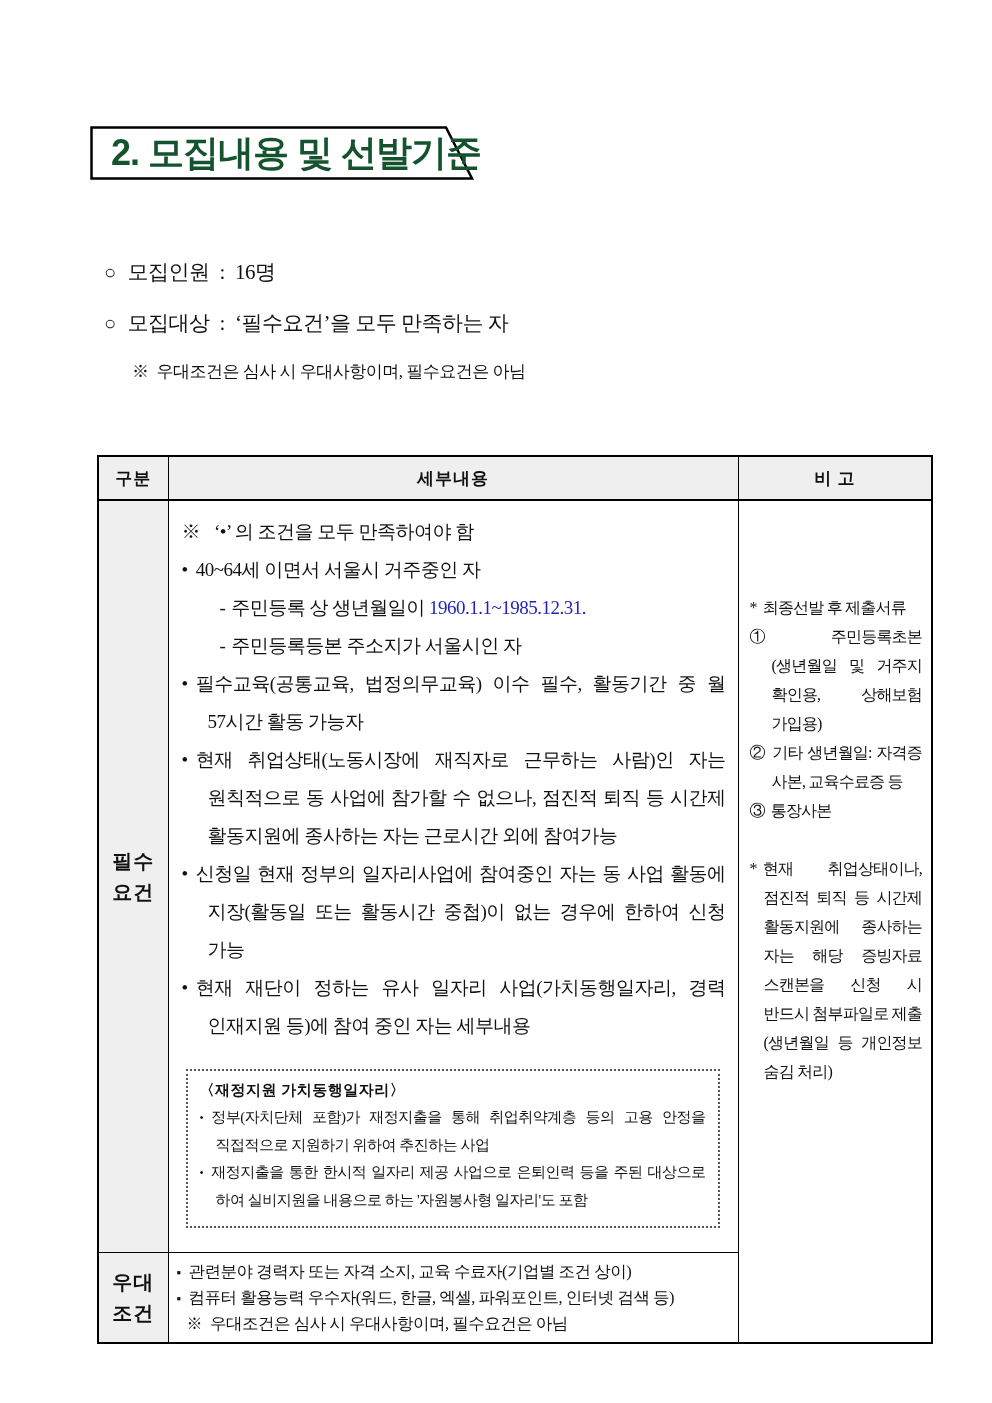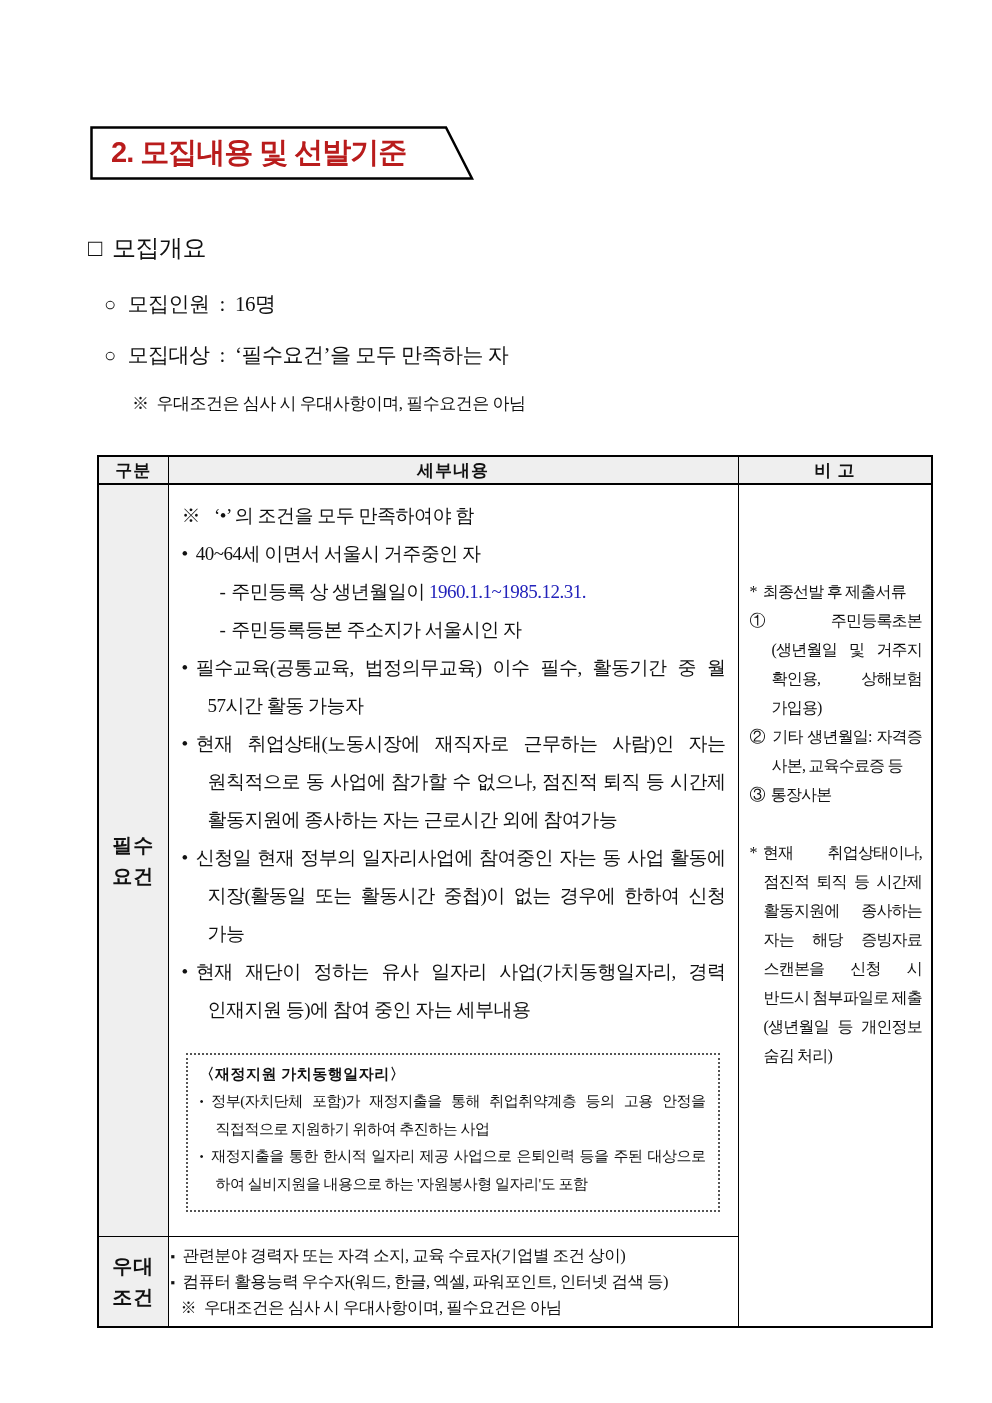--- a/index.html
+++ b/index.html
@@ -17,21 +17,21 @@
     font-family:"Liberation Serif","DejaVu Serif",serif;
   }
   .page{position:relative;width:992px;height:1403px;overflow:hidden;}
 
   
   .banner{position:absolute;left:90px;top:126px;width:384px;height:54px;}
   .banner svg{position:absolute;left:0;top:0;}
   .banner .banner-text{
     position:absolute;left:21px;top:50%;transform:translateY(-50%);
     font-family:"Liberation Sans","DejaVu Sans",sans-serif;
-    font-weight:bold;font-size:29px;letter-spacing:-1px;color:#b91c1c;
+    font-weight:bold;font-size:36px;letter-spacing:-1px;color:#14532d;
     white-space:nowrap;
   }
 
   
   .overview{position:absolute;left:88px;top:232px;width:820px;}
   .ov-heading{font-size:24px;letter-spacing:-0.5px;}
   .ov-heading .marker{margin-right:10px;}
   .ov-items{margin:26px 0 0 16px;}
   .ov-item{font-size:21px;margin-bottom:23px;letter-spacing:-0.5px;white-space:nowrap;}
   .ov-item .marker{margin-right:12px;font-size:20px;}
@@ -45,21 +45,21 @@
     width:834px;border-collapse:collapse;
     border:2px solid var(--border-color);
     table-layout:fixed;
   }
   table.criteria th,table.criteria td{
     border:1px solid var(--border-color);
   }
   table.criteria th{
     background:var(--header-bg);
     font-size:17px;font-weight:bold;
-    height:28px;text-align:center;letter-spacing:1px;
+    height:44px;text-align:center;letter-spacing:1px;
     border-bottom:2px solid var(--border-color);
   }
   td.label-cell{
     background:var(--header-bg);
     text-align:center;vertical-align:middle;
     font-size:20px;font-weight:bold;line-height:31px;letter-spacing:1px;
   }
   td.detail-cell{
     vertical-align:top;
     padding:12px 12px 10px 13px;
@@ -93,21 +93,21 @@
     text-align:justify;word-break:keep-all;letter-spacing:-0.8px;
   }
   .remark-block + .remark-block{margin-top:29px;}
   .rm-line{padding-left:14px;text-indent:-14px;font-family:Liberation Serif, serif;}
   .rm-line .marker{margin-right:6px;}
   .rm-line.circled{padding-left:22px;text-indent:-22px;}
 
   
   td.pref-cell{
     vertical-align:middle;
-    padding:6px 8px 6px 2px;
+    padding:6px 8px 6px 8px;
     font-size:16.5px;line-height:25px;
     word-break:keep-all;letter-spacing:-0.5px;
   }
   .pref-line{padding-left:18px;text-indent:-18px;}
   .pref-line .marker{margin-right:8px;font-size:13px;}
   .pref-line.note-line{padding-left:28px;text-indent:-18px;}
   .pref-line.note-line .marker{font-size:16px;}
 </style>
 </head>
 <body>
@@ -115,23 +115,20 @@
 <div class="page">
 
   <div class="banner">
     <svg width="384" height="54" viewBox="0 0 384 54">
       <path d="M1.5 1.5 L356 1.5 L382 52.5 L1.5 52.5 Z" fill="#ffffff" stroke="#000000" stroke-width="2.5"></path>
     </svg>
     <div class="banner-text">2. 모집내용 및 선발기준</div>
   </div>
 
   <div class="overview">
-    <div class="ov-heading">
-      <span class="marker">□</span><span>모집개요</span>
-    </div>
     <div class="ov-items">
       <div class="ov-item">
         <span class="marker">○</span><span>모집인원</span><span class="sep">:</span><span>16명</span>
       </div>
       <div class="ov-item">
         <span class="marker">○</span><span>모집대상</span><span class="sep">:</span><span>‘필수요건’을 모두 만족하는 자</span>
       </div>
     </div>
     <div class="ov-note">
       <span class="marker">※</span><span>우대조건은 심사 시 우대사항이며, 필수요건은 아님</span>

